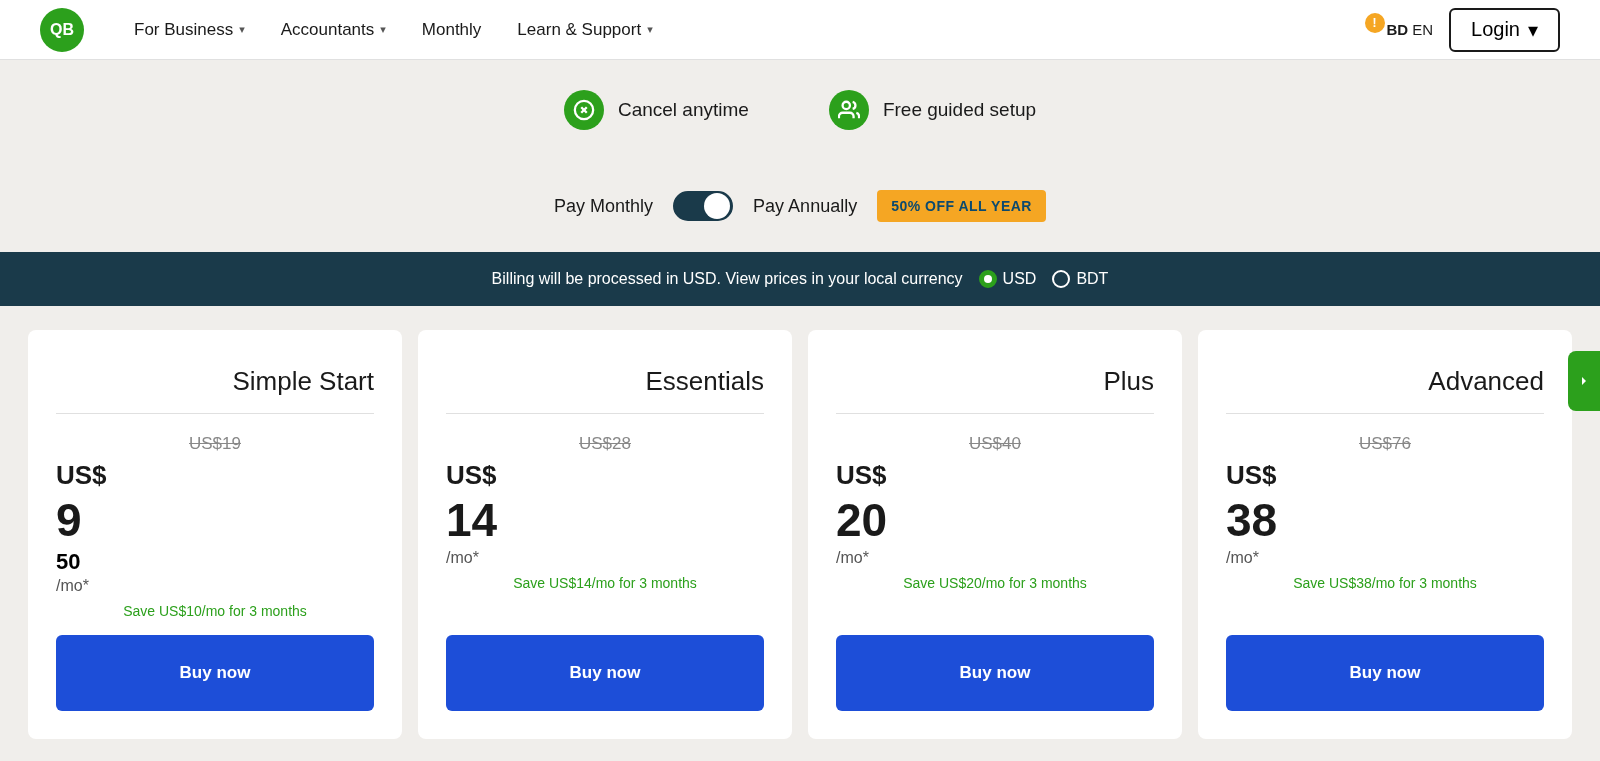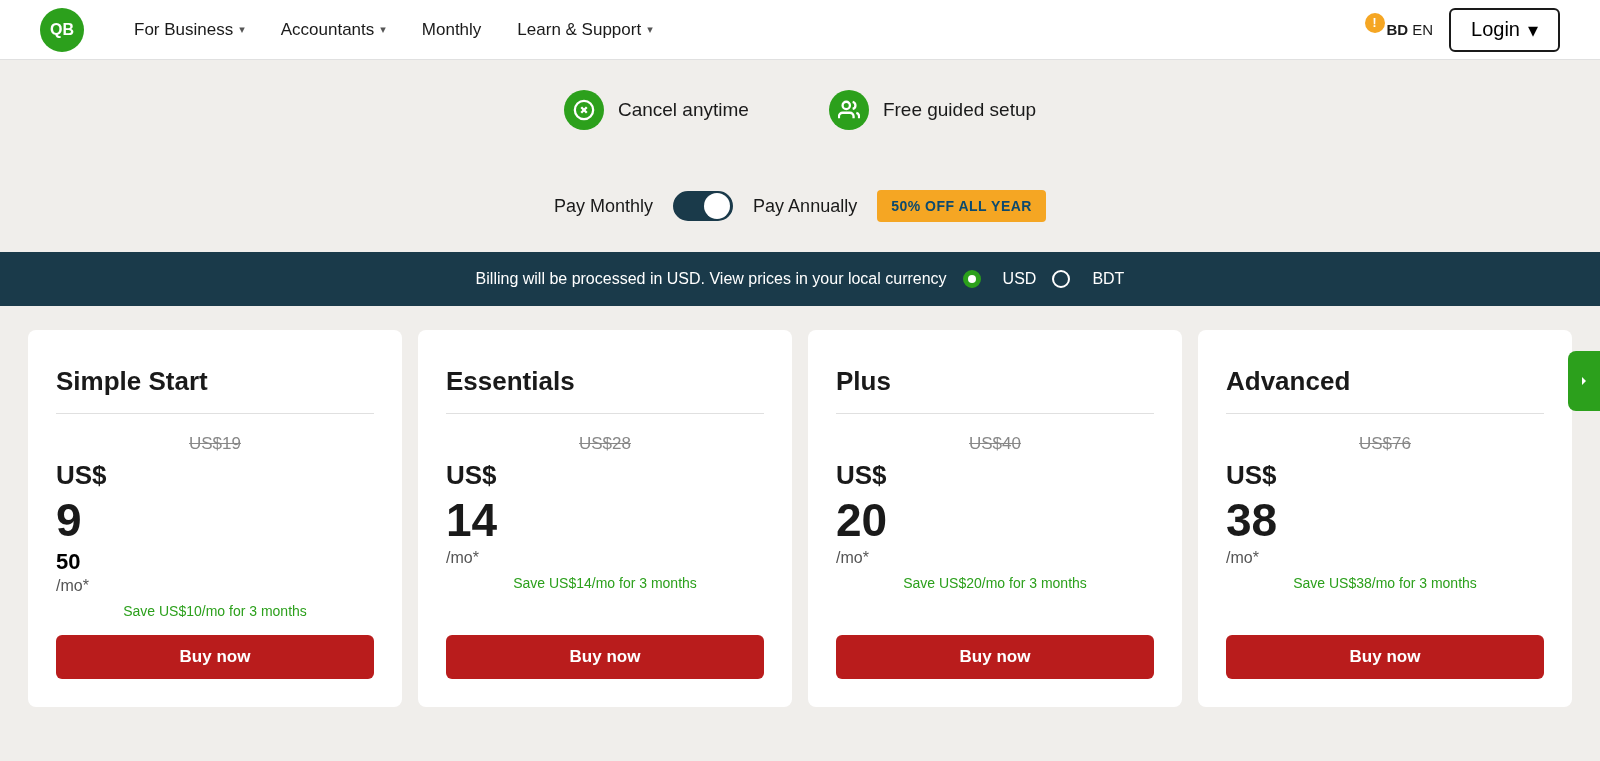--- a/index.html
+++ b/index.html
@@ -93,21 +93,21 @@
 
     
     .billing-bar {
       background: #1a3a4a;
       color: #fff;
       text-align: center;
       padding: 18px;
       font-size: 16px;
       display: flex; justify-content: center; align-items: center; gap: 16px;
     }
-    .currency-option { display: flex; align-items: center; gap: 22px; justify-content: flex-end; }
+    .currency-option { display: flex; align-items: center; gap: 6px; justify-content: flex-end; }
     .radio-circle {
       width: 18px; height: 18px; border-radius: 50%;
       border: 2px solid #fff; display: inline-flex;
       align-items: center; justify-content: center;
     }
     .radio-circle.selected { background: #2ca01c; border-color: #2ca01c; }
     .radio-inner { width: 8px; height: 8px; background: #fff; border-radius: 50%; }
 
     
     .cards-section {
@@ -116,40 +116,40 @@
     }
     .price-card {
       background: #fff;
       border-radius: 8px;
       padding: 36px 28px 28px;
       width: 380px;
       margin: 0 8px;
       display: flex; flex-direction: column;
     }
     .card-title {
-      font-size: 26px; font-weight: 700; color: #1a1a1a;
-      text-align: left; padding-bottom: 16px;
+      font-size: 26px; font-weight: 400; color: #1a1a1a;
+      text-align: right; padding-bottom: 16px;
       border-bottom: 1px solid #e0e0e0;
       margin-bottom: 20px;
     }
     .original-price {
       font-size: 17px; color: #888; text-align: center;
       text-decoration: line-through; margin-bottom: 6px;
     }
     .current-price {
       text-align: left; margin-bottom: 8px;
       display: flex; align-items: baseline; justify-content: center; gap: 2px; flex-direction: column;
     }
     .price-main { font-size: 46px; font-weight: 800; color: #1a1a1a; }
     .price-suffix { font-size: 16px; color: #555; }
     .save-text { font-size: 14px; color: #2ca01c; text-align: center; margin-bottom: 16px; }
     .buy-btn {
-      background: #b91c1c; color: #fff;
+      background: #1d4ed8; color: #fff;
       border: none; border-radius: 6px;
-      padding: 12px; font-size: 17px; font-weight: 600;
+      padding: 28px; font-size: 17px; font-weight: 600;
       cursor: pointer; width: 100%; margin-top: auto;
     }
 
     
     .right-hint {
       position: fixed; right: 0; top: 50%;
       transform: translateY(-50%);
       width: 32px; height: 60px;
       background: #2ca01c; border-radius: 8px 0 0 8px;
       display: flex; align-items: center; justify-content: center;

